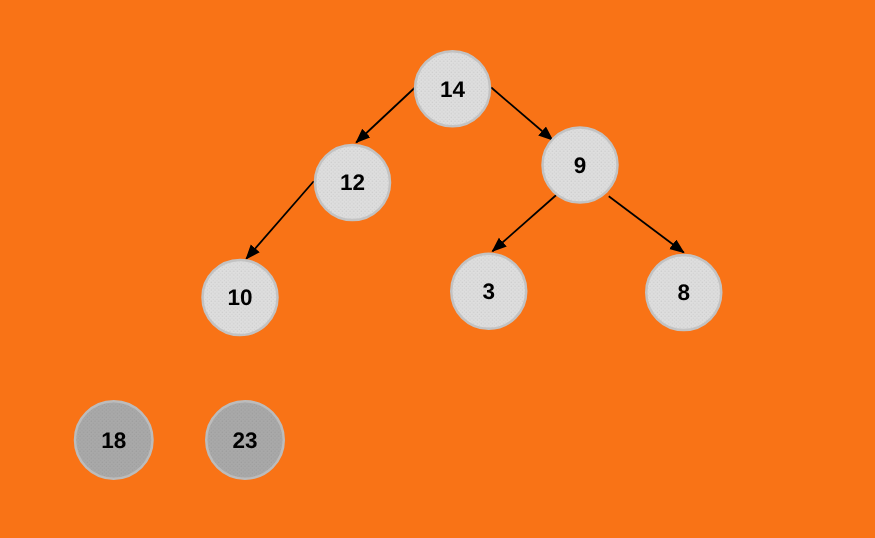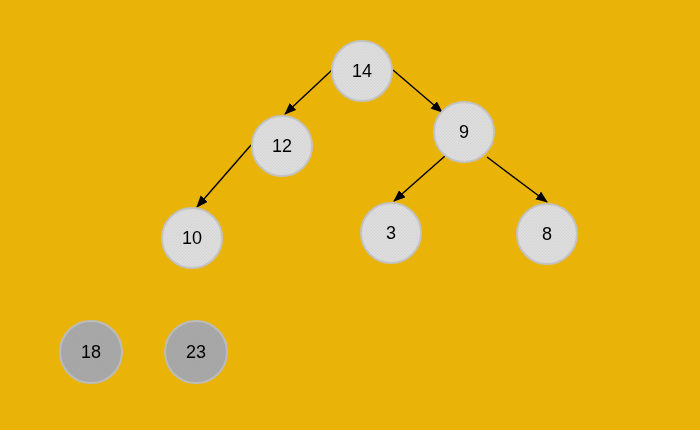--- a/index.html
+++ b/index.html
@@ -4,22 +4,23 @@
 <style>
   html, body {
     margin: 0;
     padding: 0;
     background: #ffffff;
   }
   .canvas {
     position: relative;
     width: 700px;
     height: 430px;
-    background: #eab308;
+    background: #f97316;
     overflow: hidden;
+    font-weight: bold;
   }
   svg {
     display: block;
   }
   .node-label {
     font-family: "Liberation Sans", "DejaVu Sans", sans-serif;
     font-size: 18px;
     fill: #000000;
   }
 </style>

